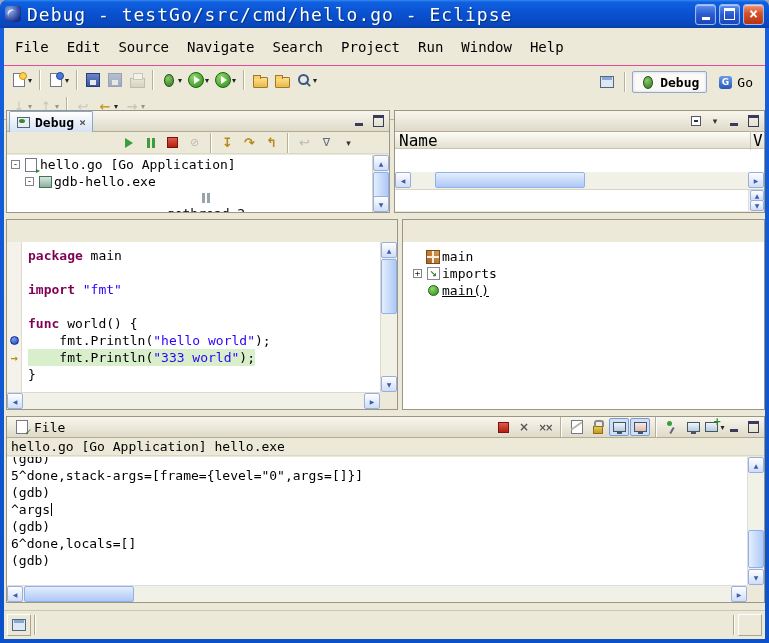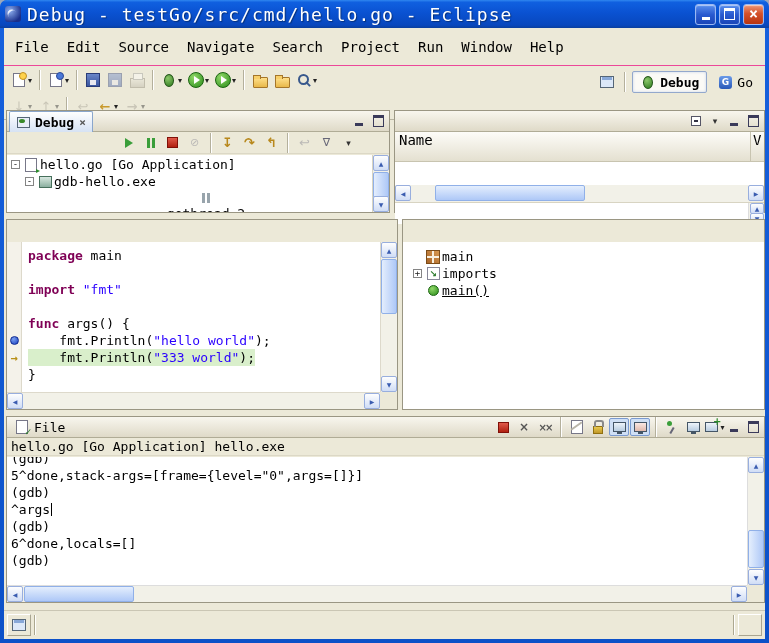--- a/index.html
+++ b/index.html
@@ -70,21 +70,21 @@
 .sthumb{position:absolute;border:1px solid #90b0e8;border-radius:2px;
  background:linear-gradient(90deg,#e4eefd,#aec8f7)}
 .sthumb.h{background:linear-gradient(180deg,#e4eefd,#aec8f7)}
 .corner{position:absolute;right:0;bottom:0;width:17px;height:17px;background:#ece9d8}
 
 #debug-panel{left:2px;top:82px;width:384px;height:103px}
 #debug-panel .debug-body{position:absolute;top:44px;left:0;right:17px;bottom:0;background:#fff;overflow:hidden;padding-top:1px}
 #debug-panel .sb-v{top:44px;right:0;bottom:0;width:17px;border-left:1px solid #d8d4c2}
 
 #vars-panel{left:390px;top:82px;width:371px;height:103px}
-.col-head{height:30px;display:flex;font-size:14px;
+.col-head{height:17px;display:flex;align-items:center;font-size:16px;
  background:linear-gradient(180deg,#fdfcf8,#e4e0d0);border-bottom:1px solid #c8c4b0}
 .col-name{flex:1;padding-left:4px}
 .col-v{width:14px;border-left:1px solid #c8c4b0;padding-left:2px}
 .vars-white{height:23px;background:#fff}
 .vars-hsb{position:relative;height:17px;background:#f2f1e8}
 .vars-detail{position:relative;height:22px;background:#fff;border-top:1px solid #d8d4c2}
 .stub{position:absolute;right:0;top:0;bottom:0;width:16px;background:#f2f1e8;border-left:1px solid #ddd}
 .stub .sbtn{width:14px;height:11px;left:1px}
 
 #editor-panel{left:2px;top:191px;width:392px;height:191px}
@@ -473,21 +473,21 @@
             <div class="gut-row" data-name="gutter-row">
               <span class="mk-ip" data-name="current-line-arrow-icon">→</span>
             </div>
             <div class="gut-row" data-name="gutter-row"></div>
           </div>
         <div class="codearea" data-name="editor-code">
             <div class="code-line" data-name="code-line"><span class="linewrap" data-name="code-line-text"><span class="tok-kw" data-name="code-token">package</span><span class="tok-plain" data-name="code-token"> main</span></span></div>
             <div class="code-line" data-name="code-line"><span class="linewrap" data-name="code-line-text"></span></div>
             <div class="code-line" data-name="code-line"><span class="linewrap" data-name="code-line-text"><span class="tok-kw" data-name="code-token">import</span><span class="tok-plain" data-name="code-token"> </span><span class="tok-str" data-name="code-token">"fmt"</span></span></div>
             <div class="code-line" data-name="code-line"><span class="linewrap" data-name="code-line-text"></span></div>
-            <div class="code-line" data-name="code-line"><span class="linewrap" data-name="code-line-text"><span class="tok-kw" data-name="code-token">func</span><span class="tok-plain" data-name="code-token"> args() {</span></span></div>
+            <div class="code-line" data-name="code-line"><span class="linewrap" data-name="code-line-text"><span class="tok-kw" data-name="code-token">func</span><span class="tok-plain" data-name="code-token"> world() {</span></span></div>
             <div class="code-line" data-name="code-line"><span class="linewrap" data-name="code-line-text"><span class="tok-plain" data-name="code-token">    fmt.Println(</span><span class="tok-str" data-name="code-token">"hello world"</span><span class="tok-plain" data-name="code-token">);</span></span></div>
             <div class="code-line hl" data-name="code-line"><span class="linewrap" data-name="code-line-text"><span class="tok-plain" data-name="code-token">    fmt.Println(</span><span class="tok-str" data-name="code-token">"333 world"</span><span class="tok-plain" data-name="code-token">);</span></span></div>
             <div class="code-line" data-name="code-line"><span class="linewrap" data-name="code-line-text"><span class="tok-plain" data-name="code-token">}</span></span></div>
           </div>
         <div class="evsb" data-name="editor-vertical-scrollbar">
           <span class="sbtn up" style="top:0;left:0" data-name="scroll-up-icon"></span>
           <span class="sthumb" style="top:17px;left:0;width:16px;height:55px" data-name="scrollbar-thumb"></span>
           <span class="sbtn down" style="bottom:0;left:0" data-name="scroll-down-icon"></span>
         </div>
       </div>

